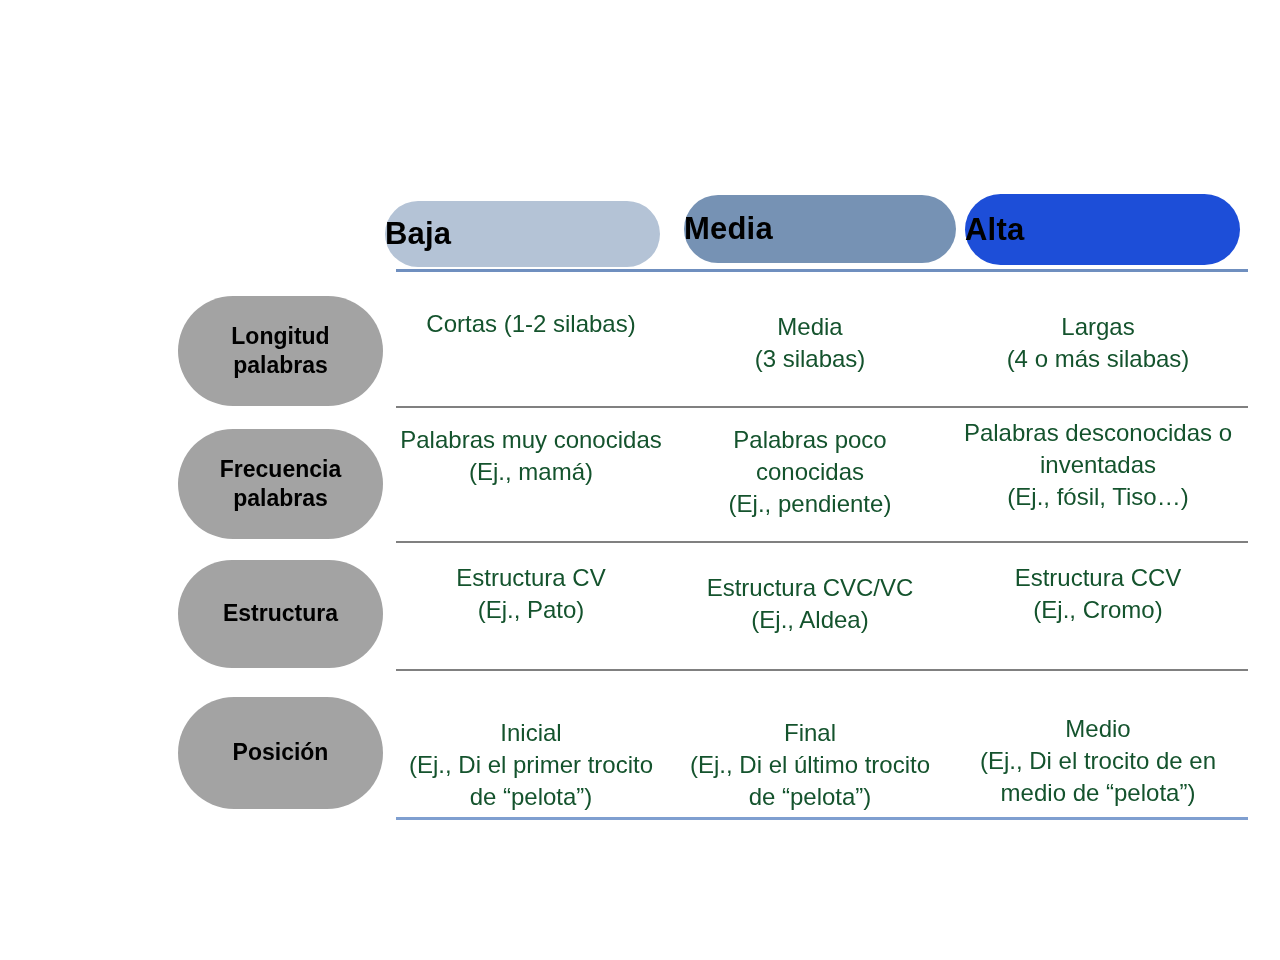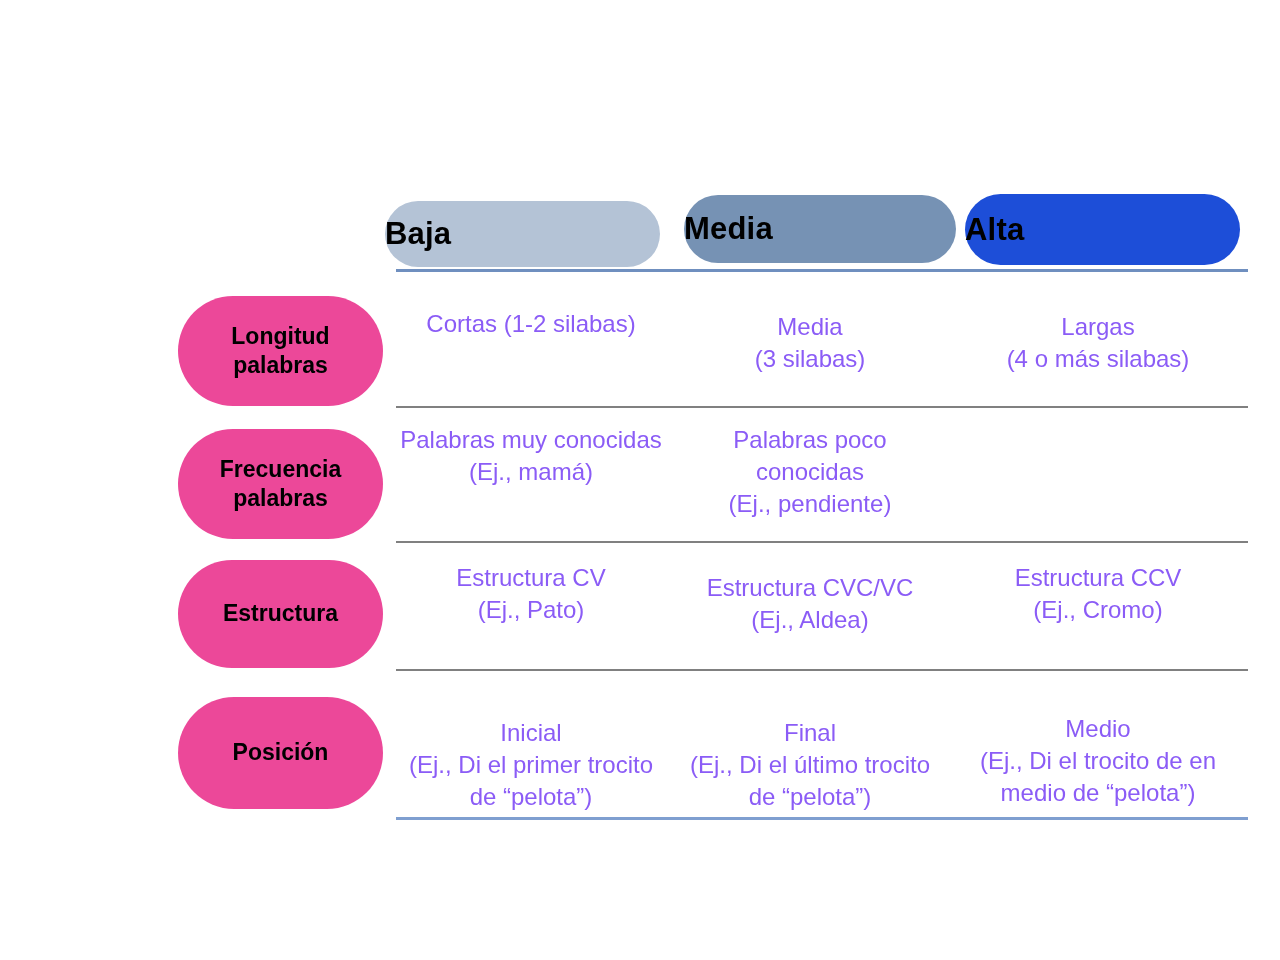--- a/index.html
+++ b/index.html
@@ -57,21 +57,21 @@
   
   .row-label {
     position: absolute;
     left: 178px;
     width: 205px;
     display: flex;
     align-items: center;
     justify-content: center;
     text-align: center;
     border-radius: 999px;
-    background: #ec4899;
+    background: #a3a3a3;
     color: #000000;
     font-weight: bold;
     font-size: 23px;
     line-height: 1.28;
     box-sizing: border-box;
     padding: 0 10px;
   }
   .row-label.r0 { top: 296px; height: 110px; }
   .row-label.r1 { top: 429px; height: 110px; }
   .row-label.r2 { top: 560px; height: 108px; }
@@ -98,21 +98,21 @@
   .divider.bottom {
     top: 817px;
     height: 3px;
     background: #7f9fd0;
   }
 
   
   .cell {
     position: absolute;
     text-align: center;
-    color: #8b5cf6;
+    color: #14532d;
     font-size: 24px;
     line-height: 1.33;
     box-sizing: border-box;
   }
   
   .cell.c0 { left: 400px; width: 262px; }
   .cell.c1 { left: 676px; width: 268px; }
   .cell.c2 { left: 948px; width: 300px; text-align: center; }
 
   
@@ -165,20 +165,21 @@
   </div>
 
   <div class="cell c0 r0">Cortas (1-2 silabas)</div>
   <div class="cell c1 r0">Media<br>(3 silabas)</div>
   <div class="cell c2 r0">Largas<br>(4 o más silabas)</div>
 
   <div class="divider mid m1"></div>
 
   <div class="cell c0 r1">Palabras muy conocidas<br>(Ej., mamá)</div>
   <div class="cell c1 r1">Palabras poco conocidas<br>(Ej., pendiente)</div>
+  <div class="cell c2 r1">Palabras desconocidas o inventadas<br>(Ej., fósil, Tiso…)</div>
 
   <div class="divider mid m2"></div>
 
   <div class="cell c0 r2">Estructura CV<br>(Ej., Pato)</div>
   <div class="cell c1 r2">Estructura CVC/VC<br>(Ej., Aldea)</div>
   <div class="cell c2 r2">Estructura CCV<br>(Ej., Cromo)</div>
 
   <div class="divider mid m3"></div>
 
   <div class="cell c0 r3">Inicial<br>(Ej., Di el primer trocito de “pelota”)</div>

